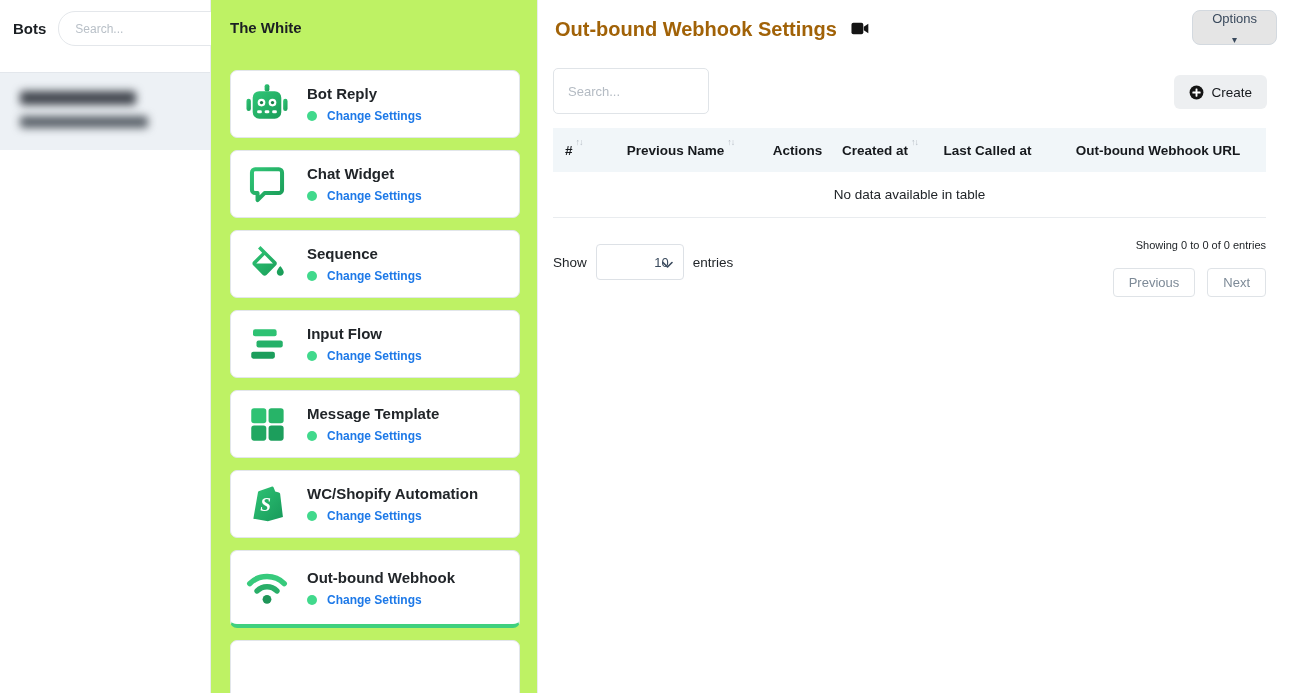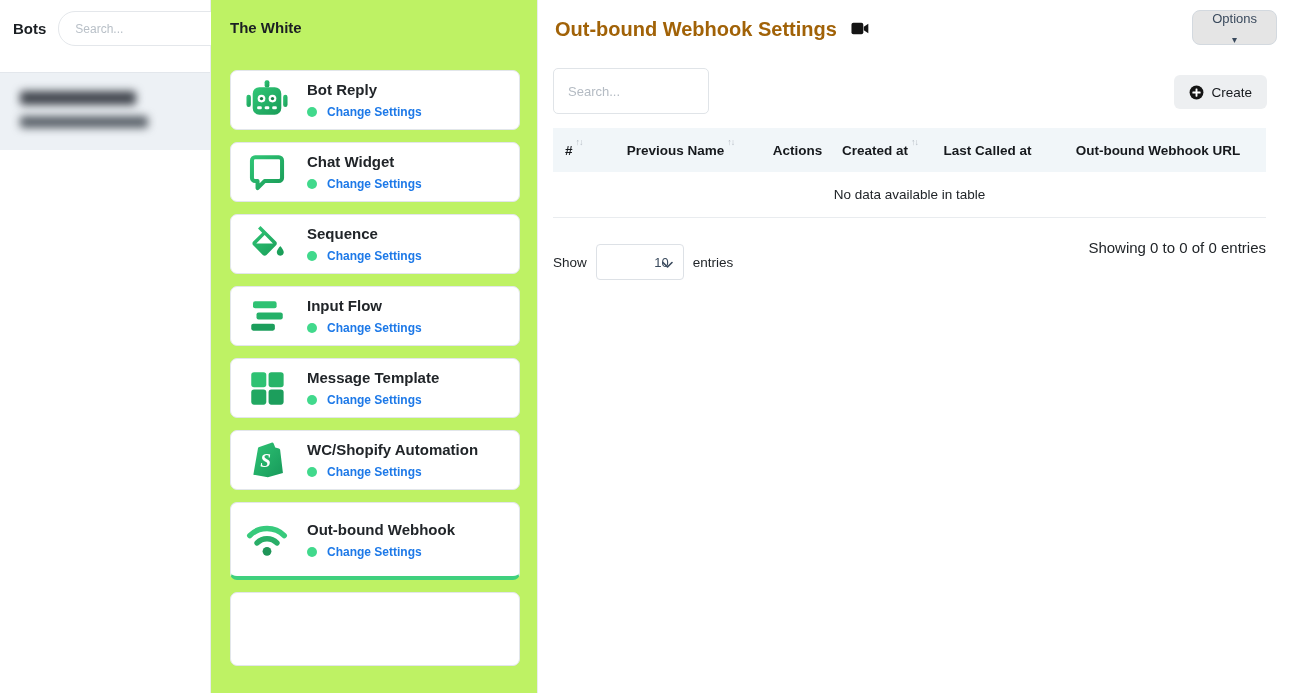--- a/index.html
+++ b/index.html
@@ -14,21 +14,21 @@
   .sidebar-search::placeholder { color:#b9c0c8; }
   .bot-item { position:absolute; left:0; top:72px; width:100%; height:78px; background:#edf1f5; border-top:1px solid #e3e7ec; cursor:pointer; padding:18px 0 0 20px; }
   .blur-line { filter:blur(4px); border-radius:3px; }
   .blur-name { width:116px; height:14px; background:#41464e; margin-bottom:11px; }
   .blur-phone { width:128px; height:12px; background:#596068; }
 
   
   .panel { position:absolute; left:211px; top:0; width:327px; height:693px; border-right:1px solid #e9ecef; background:#bef264; overflow:hidden; }
   .panel-title { padding:19px 0 0 19px; font-size:15px; font-weight:bold; color:#1b1f23; height:70px; }
   .cards { padding:0 17px 0 19px; }
-  .card { display:flex; align-items:center; gap:17px; width:290px; height:60px; border:1px solid #e2e6ea; border-radius:7px; margin-bottom:12px; padding-left:13px; background:#fff; cursor:pointer; }
+  .card { display:flex; align-items:center; gap:17px; width:290px; height:68px; border:1px solid #e2e6ea; border-radius:7px; margin-bottom:12px; padding-left:13px; background:#fff; cursor:pointer; }
   .card.selected { border-bottom:4px solid #3fd07e; height:78px; }
   .card.partial { height:74px; }
   .card-icon { width:46px; height:46px; display:flex; align-items:center; justify-content:center; flex:none; }
   .card-title { font-size:15px; font-weight:bold; color:#212529; margin-bottom:7px; }
   .card-sub { display:flex; align-items:center; gap:10px; }
   .dot { width:10px; height:10px; border-radius:50%; background:#41d98c; flex:none; }
   .cs-link { font-size:12px; font-weight:bold; color:#1d79e8; text-decoration:none; cursor:pointer; }
 
   
   .main { position:absolute; left:538px; top:0; width:755px; height:693px; background:#fff; }
@@ -54,21 +54,21 @@
   .th.c6 { flex:1; }
   .sort { font-size:9px; color:#b7bec6; letter-spacing:-1px; position:relative; top:-6px; margin-left:3px; font-weight:normal; }
   .empty-row { height:46px; display:flex; align-items:center; justify-content:center; font-size:13.5px; color:#212529; border-bottom:1px solid #e9ecef; }
 
   .table-footer { margin:13px 27px 0 15px; display:flex; justify-content:space-between; align-items:flex-start; }
   .page-size-group { display:flex; align-items:center; gap:9px; margin-top:13px; font-size:13.5px; color:#212529; }
   .select-wrap { position:relative; }
   .page-size-select { appearance:none; -webkit-appearance:none; width:88px; height:36px; border:1px solid #dde1e6; border-radius:4px; padding:0 14px; font-size:13px; color:#3a4a5d; background:#fff; outline:none; cursor:pointer; font-family:"Liberation Sans",sans-serif;text-align:right; }
   .select-chevron { position:absolute; right:11px; top:13px; pointer-events:none; }
   .footer-right { display:flex; flex-direction:column; align-items:flex-end; }
-  .summary { font-size:15px; color:#212529; margin-top:8px;margin-left:14px; }
+  .summary { font-size:11px; color:#212529; margin-top:8px;margin-left:14px; }
   .pager { display:flex; gap:12px; margin-top:17px; }
   .pager-btn { height:29px; padding:0 15px; background:#fff; border:1px solid #dfe3e7; border-radius:4px; font-size:13px; color:#7d8a97; cursor:pointer; font-family:"Liberation Sans",sans-serif; }
 </style>
 </head>
 <body>
 
 <div class="app">
 
   <div class="sidebar">
     <div class="sidebar-header">
@@ -306,17 +306,21 @@
           <span class="select-chevron">
             <svg width="11" height="8" viewBox="0 0 11 8">
                 <path d="M1 1.5 L5.5 6 L10 1.5" stroke="#3a4a5d" stroke-width="1.6" fill="none" stroke-linecap="round" stroke-linejoin="round"></path>
               </svg>
           </span>
         </span>
         <span>entries</span>
       </div>
       <div class="footer-right">
         <div class="summary">Showing 0 to 0 of 0 entries</div>
+        <div class="pager">
+          <button class="pager-btn">Previous</button>
+          <button class="pager-btn">Next</button>
+        </div>
       </div>
     </div>
 
   </div>
 </div>
 
 </body></html>

